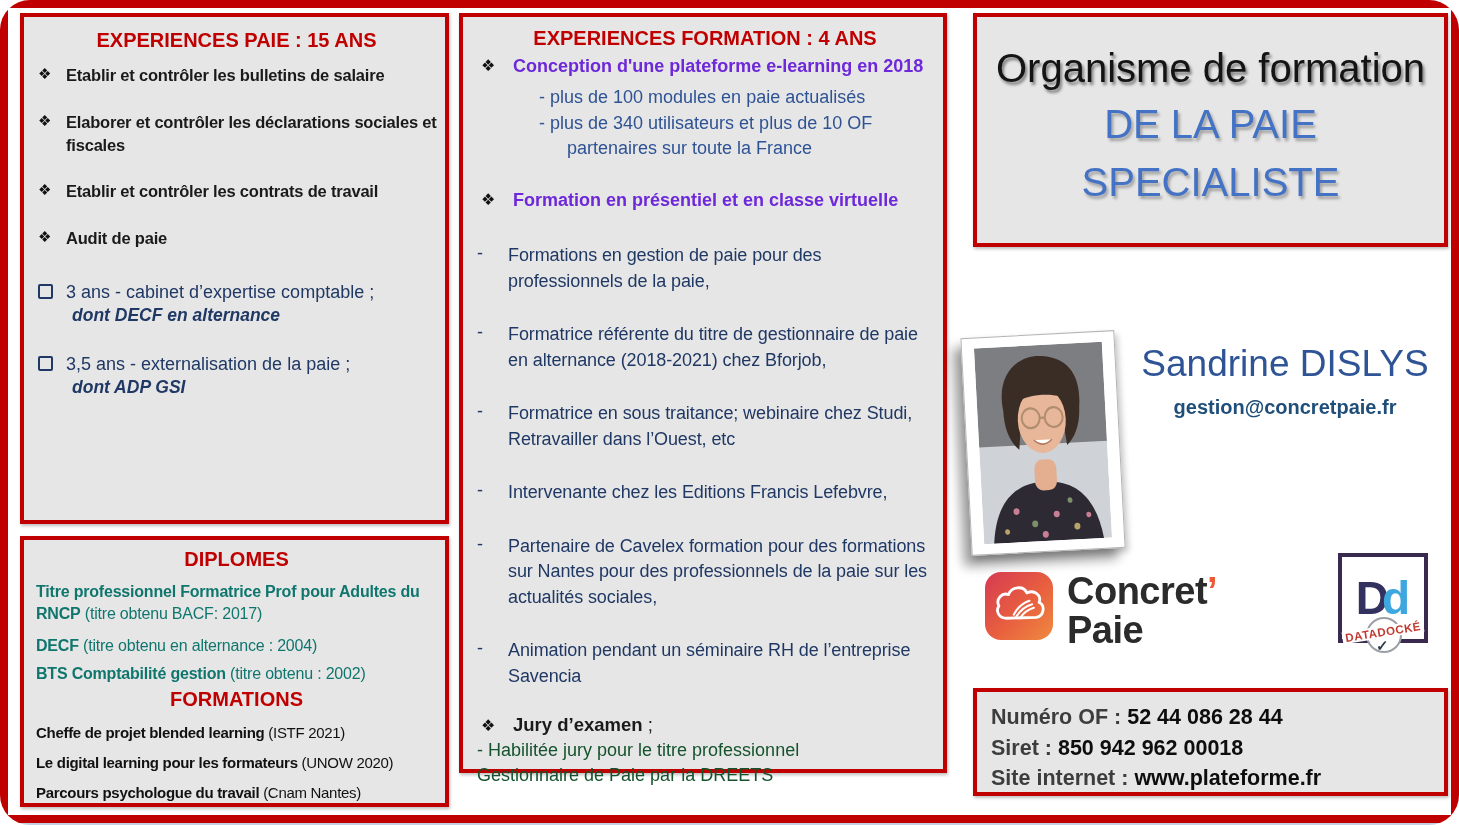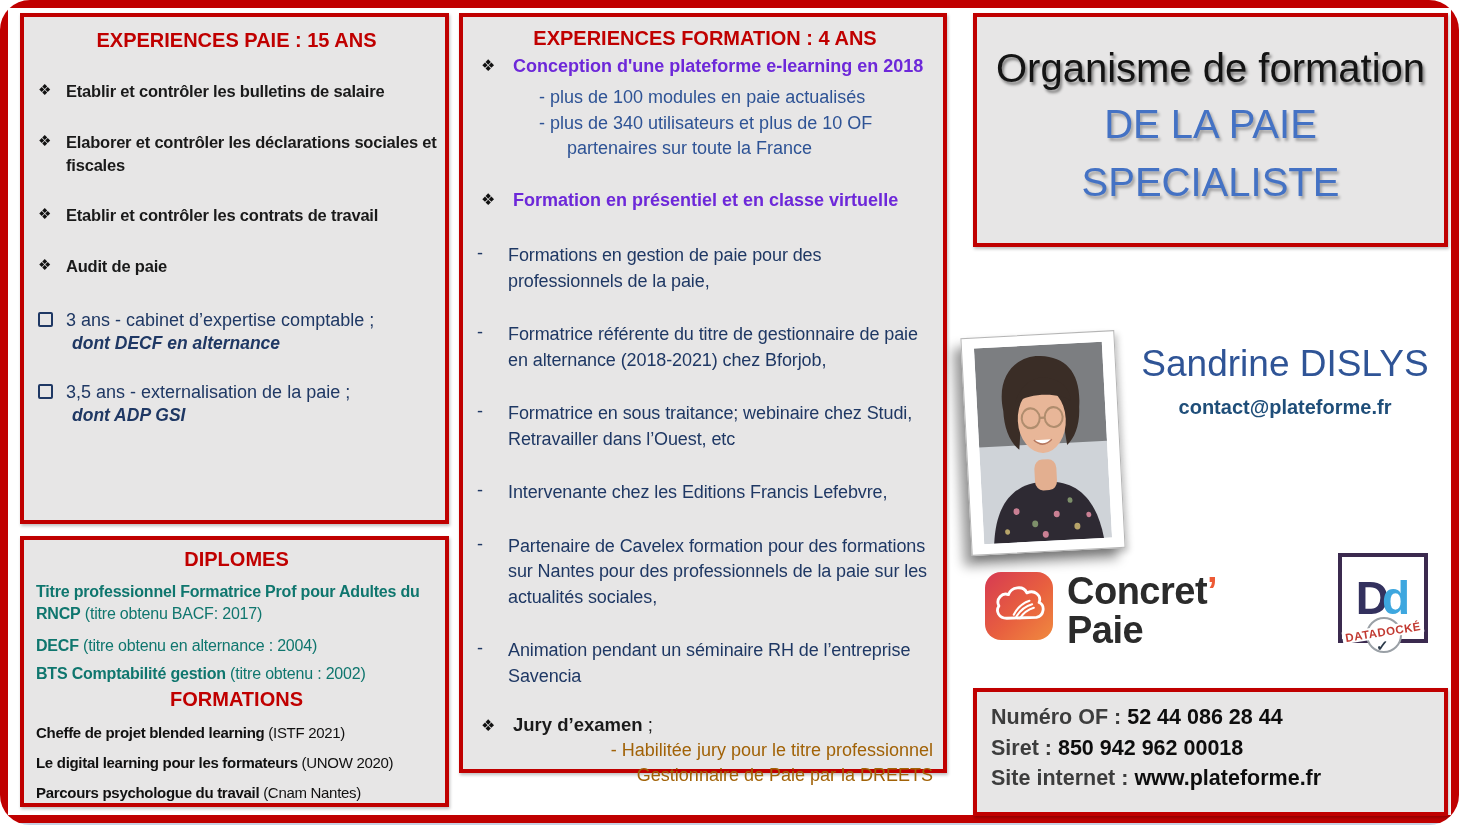--- a/index.html
+++ b/index.html
@@ -14,21 +14,21 @@
   .bottom-strip{position:absolute;left:0;top:823px;width:1459px;height:2px;background:#C7D0E2;}
 
   .box{position:absolute;background:#E7E6E6;border:4px solid #C00000;box-sizing:border-box;
        box-shadow:1px 2px 3px rgba(0,0,0,0.25);}
   .box-header{font-size:20px;font-weight:bold;color:#C00000;text-align:center;margin:6px 0 12px 0;}
 
   
   #box-exp{left:20px;top:13px;width:429px;height:511px;padding:6px 8px 0 12px;}
   .skill-row{position:relative;padding-left:30px;margin-bottom:24px;}
   .bullet{position:absolute;left:2px;top:1px;font-size:15px;color:#111;}
-  .skill-text{font-size:16.5px;font-weight:bold;color:#1a1a1a;line-height:1.38;letter-spacing:-0.2px;display:block;margin-top:28px;}
+  .skill-text{font-size:16.5px;font-weight:bold;color:#1a1a1a;line-height:1.38;letter-spacing:-0.2px;display:block;}
   .tl-item{position:relative;padding-left:30px;margin-bottom:24px;color:#1F3864;}
   .tl-check{position:absolute;left:2px;top:4px;width:11px;height:11px;border:2.5px solid #1F3864;border-radius:2px;}
   .tl-main{font-size:18px;line-height:1.35;}
   .tl-detail{font-size:17.5px;font-style:italic;font-weight:bold;line-height:1.35;margin-left:6px;}
   .tl-detail2{margin-left:22px;}
 
   
   #box-dip{left:20px;top:536px;width:429px;height:271px;padding:4px 8px 0 12px;}
   #box-dip .box-header{margin:4px 0 10px 0;}
   .dip-p{font-size:16px;line-height:1.35;color:#0f766e;margin-bottom:11px;letter-spacing:-0.2px;}
@@ -45,21 +45,21 @@
   .sub-line{font-size:18px;color:#2E5395;line-height:1.42;padding-left:62px;}
   .sub-line-deep{padding-left:90px;}
   .gap-md{height:26px;}
   .dash-item{display:flex;margin-bottom:28px;color:#1F3864;}
   .dash{width:31px;flex:0 0 31px;font-size:18px;}
   .dash-text{font-size:18px;line-height:1.42;letter-spacing:-0.1px;}
   .jury-row{position:relative;padding-left:36px;margin:2px 0 2px 0;}
   .jury-row .bullet{left:4px;top:2px;font-size:16px;}
   .jury-title{font-size:18.5px;font-weight:bold;color:#1a1a1a;}
   .jury-suffix{font-size:18.5px;color:#1a1a1a;}
-  .jury-line{font-size:18px;color:#a16207;line-height:1.4;text-align:right;}
+  .jury-line{font-size:18px;color:#14532d;line-height:1.4;}
 
   
   #box-title{left:973px;top:13px;width:475px;height:234px;padding-top:24px;text-align:center;}
   .title-l1{font-size:40px;color:#141414;text-shadow:2px 3px 3px rgba(0,0,0,0.45);line-height:1.35;}
   .title-l2{font-size:40px;color:#4472C4;text-shadow:2px 3px 3px rgba(0,0,0,0.3);line-height:1.45;}
 
   .polaroid{position:absolute;left:966px;top:334px;width:128px;height:196px;background:#fff;
             border:1px solid #b5b5b5;padding:10px 12px;transform:rotate(-3deg);
             box-shadow:-8px 10px 12px rgba(0,0,0,0.4),3px 4px 6px rgba(0,0,0,0.2);}
   .polaroid svg{display:block;width:100%;height:100%;}
@@ -78,21 +78,21 @@
   .dd-square{width:82px;height:82px;border:4px solid #3B2A4F;background:#fff;display:flex;
              align-items:center;justify-content:center;}
   .dd-D{font-size:46px;font-weight:bold;color:#33315E;line-height:1;}
   .dd-d{font-size:46px;font-weight:bold;color:#3EA7DF;line-height:1;margin-left:-7px;}
   .dd-circle{position:absolute;left:28px;top:64px;width:32px;height:32px;border-radius:50%;
              background:#fff;border:2px solid #9aa0a6;}
   .dd-label{position:absolute;left:4px;top:73px;transform:rotate(-9deg);font-size:11.5px;font-weight:bold;
             color:#C23A32;background:#fff;padding:0 3px;letter-spacing:0.5px;white-space:nowrap;}
   .dd-check{position:absolute;left:38px;top:84px;font-size:15px;font-weight:bold;color:#2b3a4a;}
 
-  #box-contact{left:973px;top:688px;width:475px;height:128px;padding:10px 0 0 14px;}
+  #box-contact{left:973px;top:688px;width:475px;height:108px;padding:10px 0 0 14px;}
   .contact-row{font-size:21.5px;font-weight:bold;line-height:1.42;}
   .contact-label{color:#3d3d3d;}
   .contact-value{color:#0d0d0d;margin-left:6px;}
 </style>
 </head>
 <body>
 
 <div class="page">
 
   <div class="edge edge-top"></div>
@@ -242,21 +242,21 @@
       <line x1="62" y1="66" x2="67" y2="66" stroke="#b08d6e" stroke-width="2"></line>
 
       <path d="M55 86 Q64 94 73 86" fill="#fff" stroke="#b5775e" stroke-width="1.5"></path>
 
       <path d="M38 52 C44 34 60 28 70 30 C86 32 94 42 94 52 C84 44 52 42 38 52 Z" fill="#3a2d26"></path>
     </svg>
   </div>
 
   <div class="person">
     <div class="person-name">Sandrine DISLYS</div>
-    <div class="person-email">contact@plateforme.fr</div>
+    <div class="person-email">gestion@concretpaie.fr</div>
   </div>
 
   <div class="cp-logo">
     <div class="cp-icon">
       <svg width="56" height="56" viewBox="0 0 64 64">
         <path d="M18 46 C9 46 5 38 9 32 C5 24 13 16 20 19 C23 10 37 8 41 17 C50 13 58 20 55 28 C62 31 61 43 52 45 Z" fill="none" stroke="#ffffff" stroke-width="3.2" stroke-linejoin="round"></path>
         <path d="M26 42 Q32 30 44 26 M29 44 Q36 33 47 30 M33 46 Q39 37 49 34" fill="none" stroke="#ffffff" stroke-width="2.4" stroke-linecap="round"></path>
       </svg>
     </div>
     <div class="cp-text">

